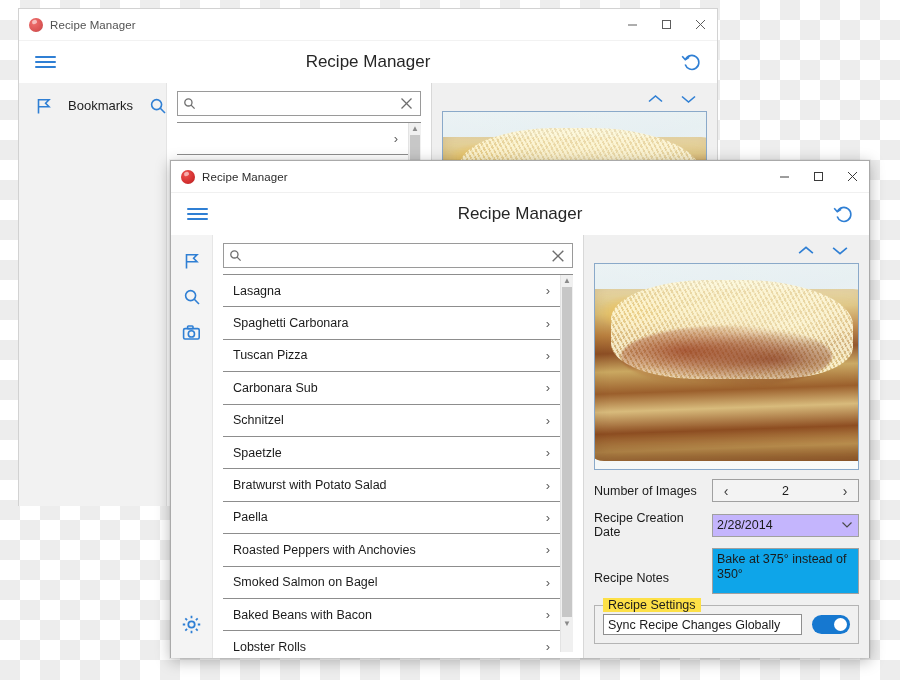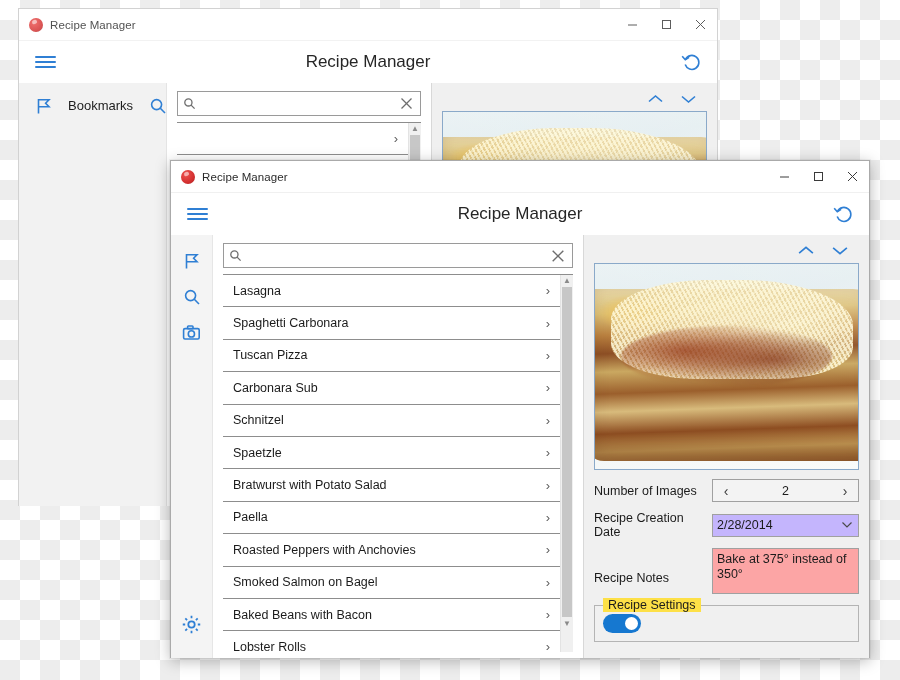--- a/index.html
+++ b/index.html
@@ -120,21 +120,21 @@
   .flabel{font-size:12.5px;color:#1b1b1b;width:118px;flex:none;}
   .fctl{flex:1;}
   .spinner{height:23px;border:1px solid #a0a0a0;background:#f3f3f3;display:flex;
     align-items:center;box-sizing:border-box;}
   .spinner .sbtn{width:26px;text-align:center;color:#3a3a3a;font-size:14px;line-height:1;}
   .spinner .sval{flex:1;text-align:center;font-size:12.5px;color:#1b1b1b;}
   .combo{height:23px;border:1px solid #a0a0a0;background:#c4b5fd;display:flex;
     align-items:center;box-sizing:border-box;padding-left:4px;gap:32px;}
   .combo .cval{flex:1;font-size:12.5px;color:#1b1b1b;}
   .combo .carr{width:22px;text-align:center;color:#4a4a4a;font-size:10px;}
-  .notes{border:1px solid #a0a0a0;background:#fca5a5;min-height:46px;padding:3px 4px;
+  .notes{border:1px solid #a0a0a0;background:#0ea5e9;min-height:46px;padding:3px 4px;
     font-size:12.5px;color:#1b1b1b;line-height:1.22;box-sizing:border-box;}
   .group{margin-top:11px;border:1px solid #b4b4b4;padding:8px 8px 8px 8px;position:relative;
     box-sizing:border-box;}
   .group-title{position:absolute;top:-8px;left:8px;background:#fde047;padding:0 5px;
     font-size:12.5px;color:#1b1b1b;}
   .grow{display:flex;align-items:center;gap:10px;}
   .textbox{flex:1;height:21px;border:1px solid #8f8f8f;background:#fff;display:flex;
     align-items:center;padding-left:4px;font-size:12.5px;color:#1b1b1b;box-sizing:border-box;}
   .toggle{width:38px;height:19px;border-radius:10px;background:#1678d0;position:relative;flex:none;}
   .toggle::after{content:"";position:absolute;right:3px;top:3px;width:13px;height:13px;
@@ -482,19 +482,20 @@
       <div class="frow" style="align-items:center">
         <span class="flabel" style="padding-top:14px">Recipe Notes</span>
         <span class="fctl">
           <span class="notes" style="display:block">Bake at 375° instead of 350°</span>
         </span>
       </div>
 
       <div class="group">
         <span class="group-title">Recipe Settings</span>
         <div class="grow">
+          <span class="textbox">Sync Recipe Changes Globally</span>
           <span class="toggle"></span>
         </div>
       </div>
     </div>
 
   </div>
 </div>
 
 </body></html>

